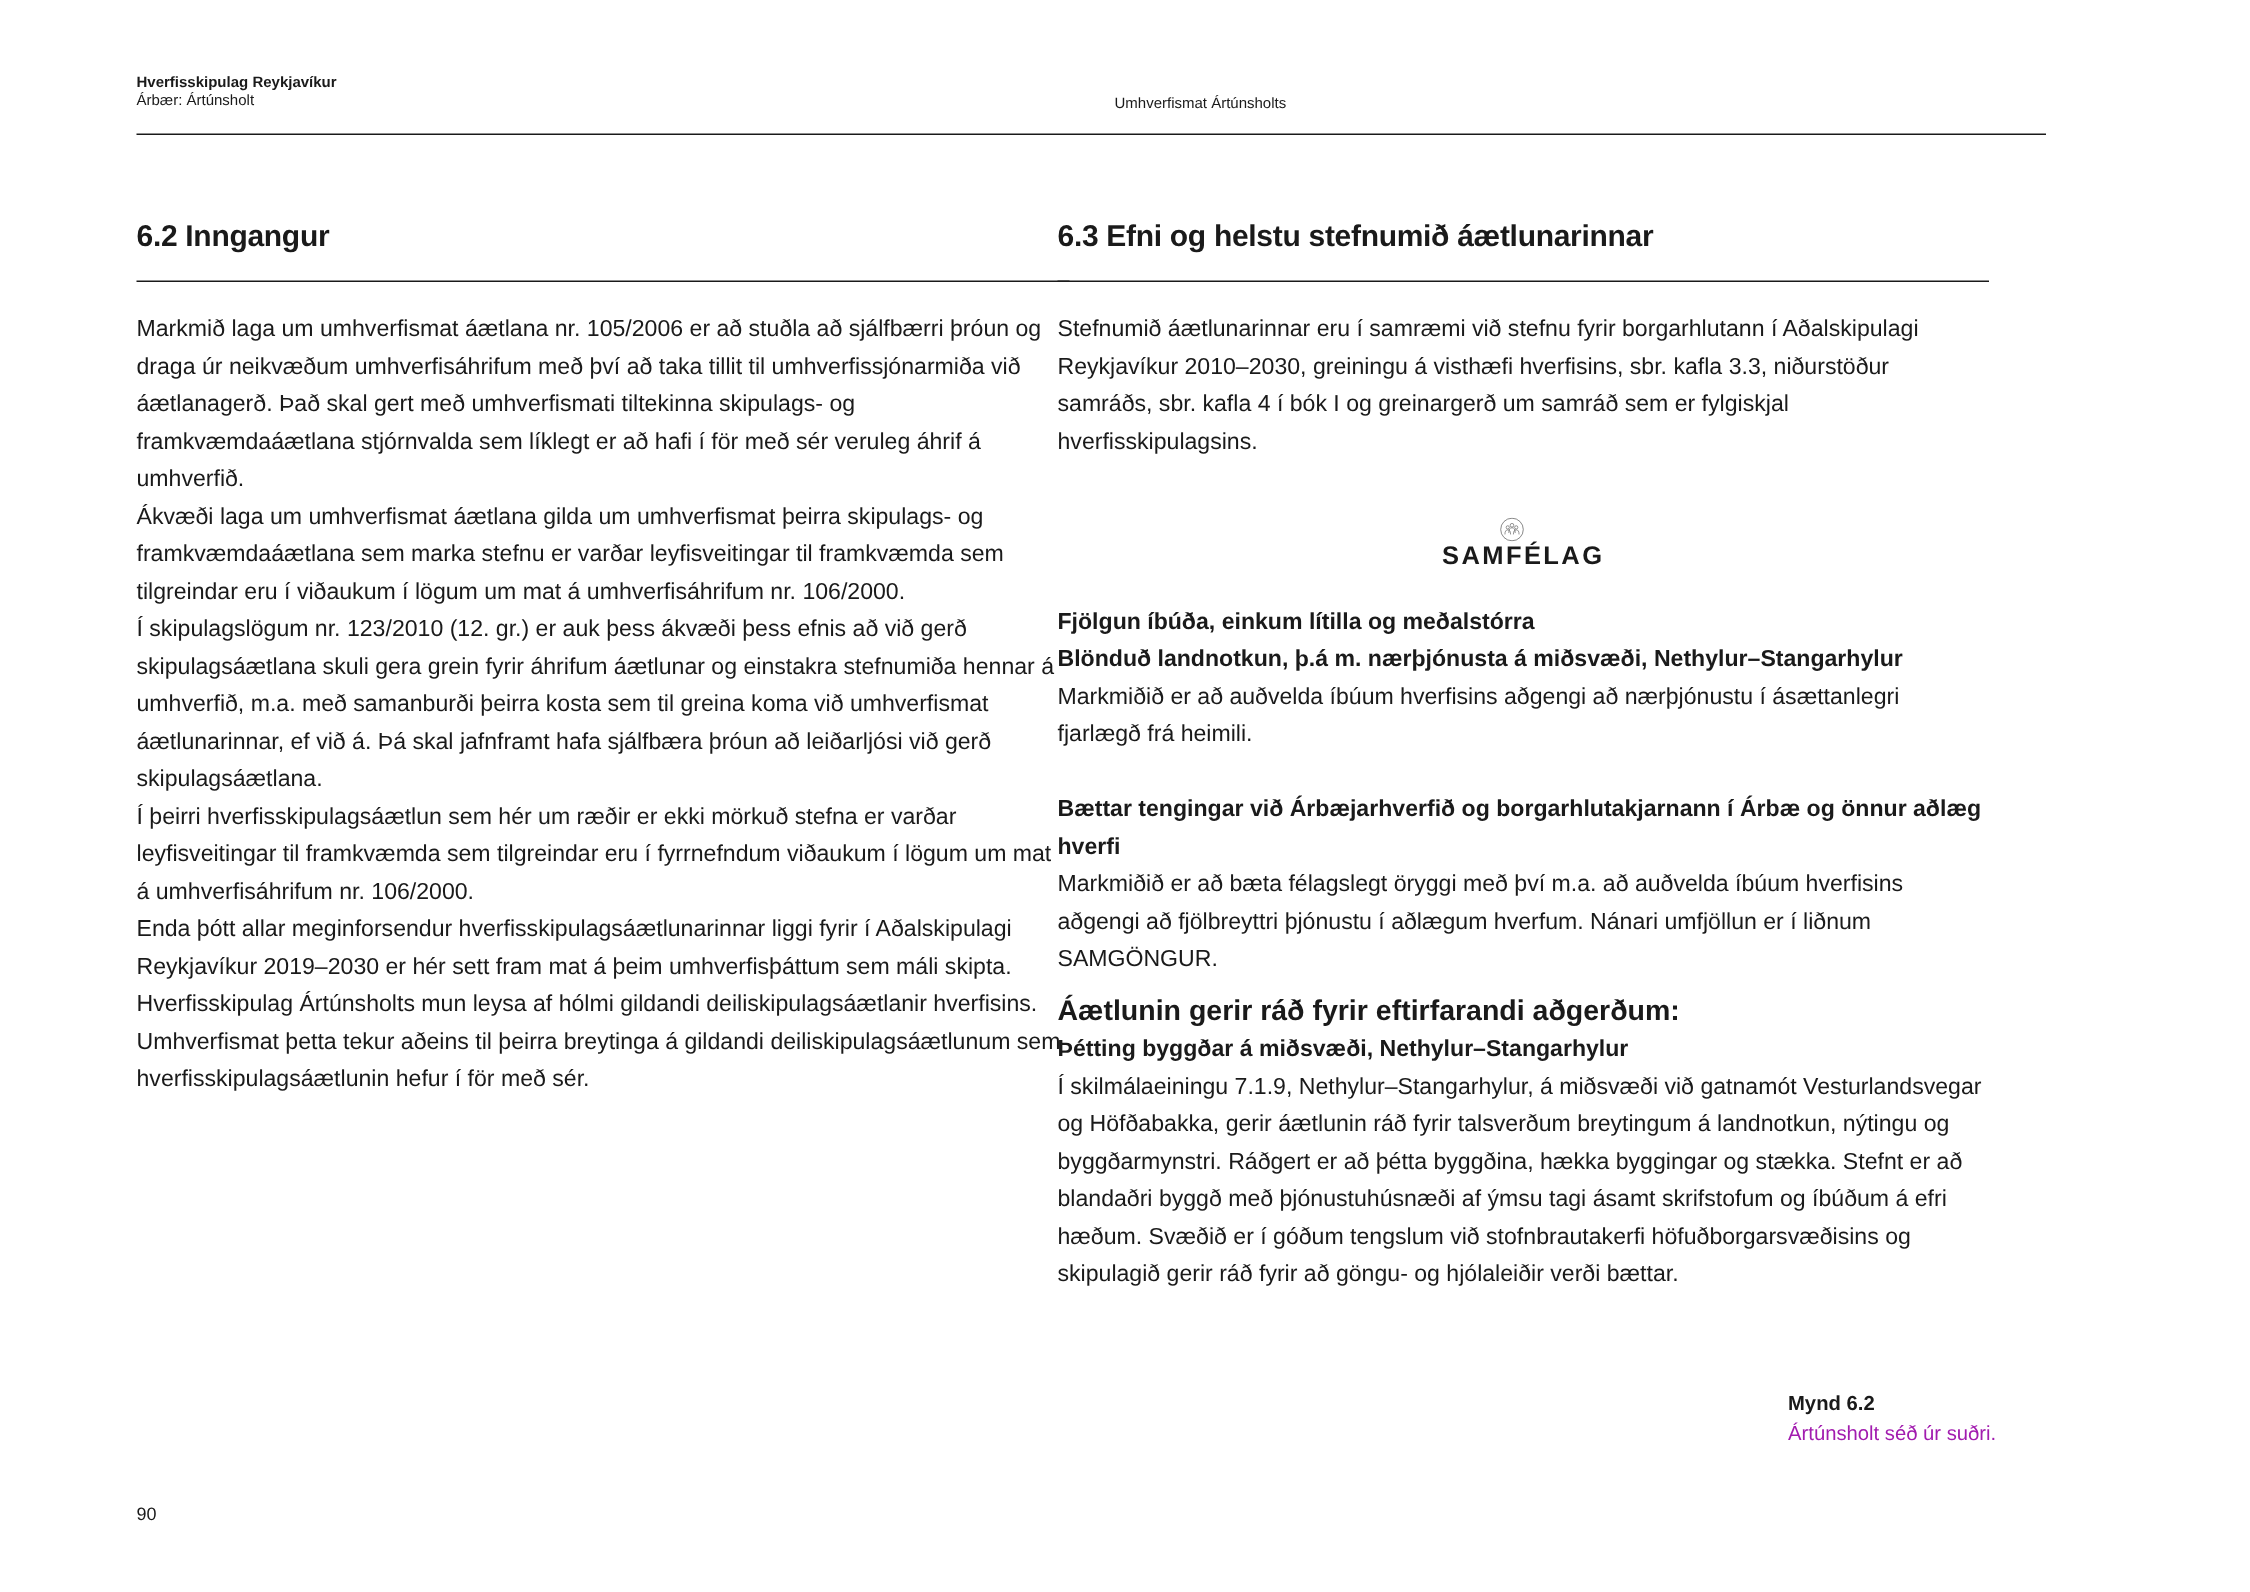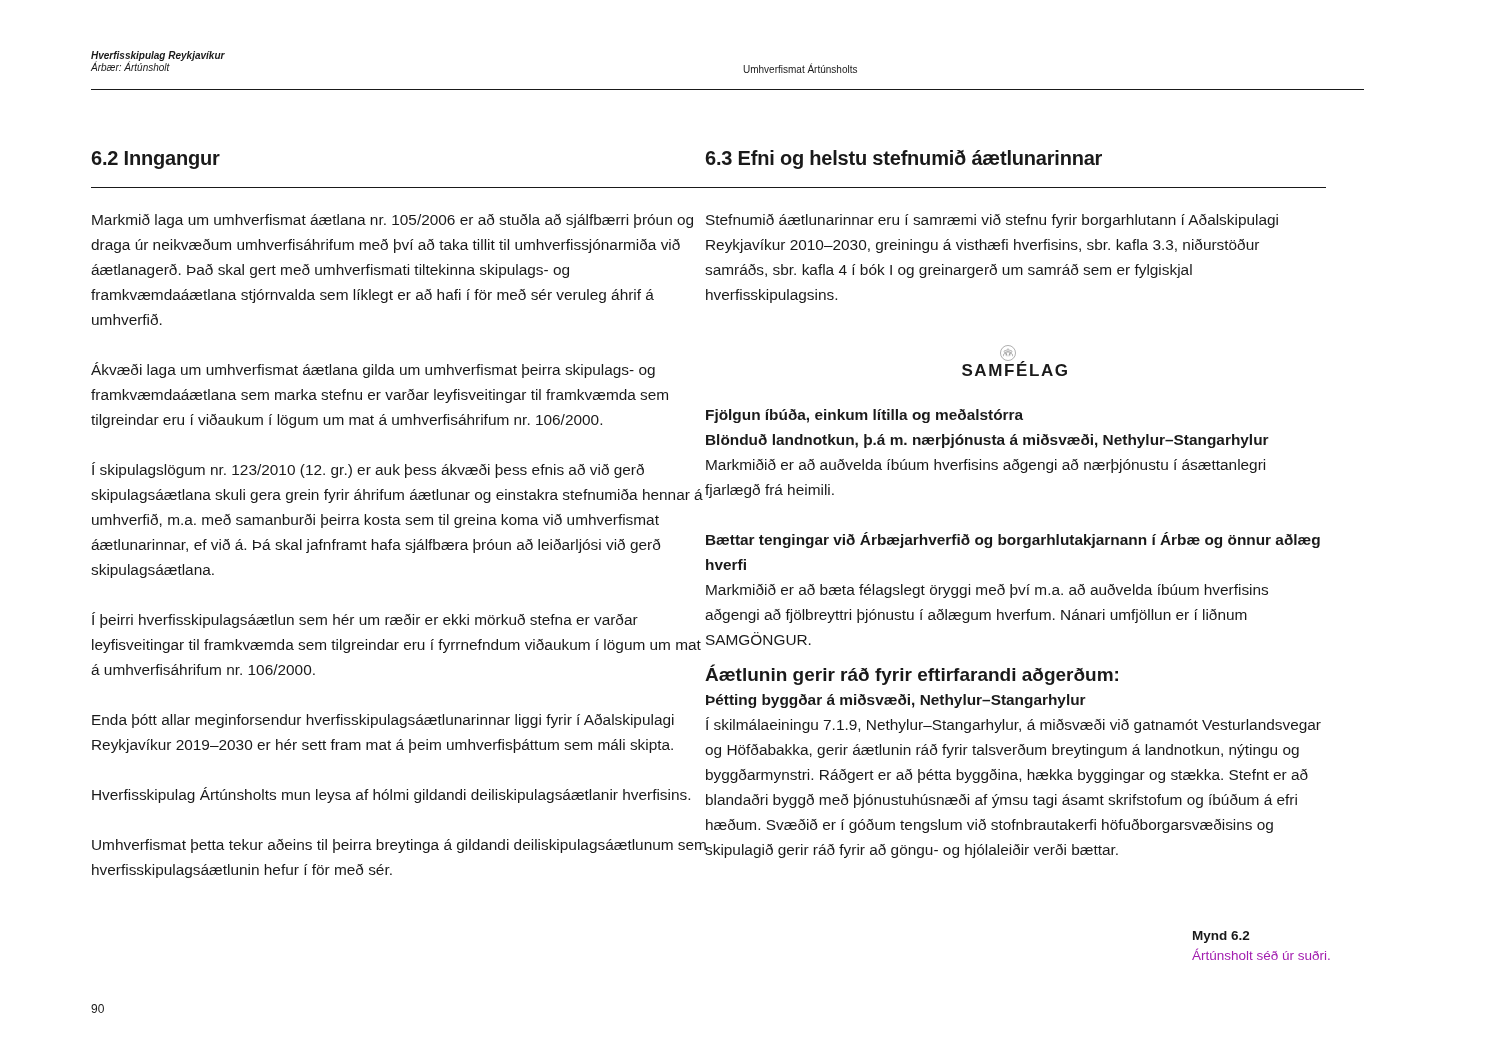--- a/index.html
+++ b/index.html
@@ -1,35 +1,35 @@
 <!DOCTYPE html>
 <html><head>
   <meta charset="utf-8">
   <style>
     html, body { margin: 0; padding: 0; background: #ffffff; }
     body {
       width: 1500px; height: 1061px; position: relative; overflow: hidden;
       font-family: "Liberation Sans", sans-serif; color: #1a1a1a;
     }
-    .hdr-left { position: absolute; left: 91px; top: 50px; font-size: 10px; line-height: 12px; font-style: italic; }
+    .hdr-left { position: absolute; left: 91px; top: 50px; font-size: 10px; line-height: 12px; }
     .hdr-left .t1 { font-weight: bold; }
     .hdr-right { position: absolute; left: 743px; top: 64px; font-size: 10px; line-height: 12px; }
     .hdr-rule { position: absolute; left: 91px; top: 89px; width: 1273px; height: 1px; background: #1a1a1a; }
 
     .col { position: absolute; top: 145px; }
     .col.left { left: 91px; width: 622px; }
     .col.right { left: 705px; width: 621px; }
 
     .h2 {
       font-size: 20px; font-weight: bold; line-height: 26px; margin: 0;
       padding-bottom: 16px; border-bottom: 1px solid #1a1a1a; letter-spacing: -0.2px;
     }
     p { margin: 0; font-size: 15.4px; line-height: 25px; }
     .left p.first { margin-top: 19px; }
-    .left p + p { margin-top: 25px; }
+    .left p + p { }
     .right p.first { margin-top: 19px; }
 
     .samfelag { display: flex; align-items: center; margin-top: 38px; height: 36px; flex-direction: column; }
     .samfelag .icon { width: 34px; height: 34px; margin-right: 16px; }
     .samfelag .label { font-size: 17px; font-weight: bold; letter-spacing: 1.6px; }
 
     .bold { font-weight: bold; }
     .block1 { margin-top: 21px; }
     .block2 { margin-top: 25px; }
     .h3 { font-size: 19px; font-weight: bold; line-height: 24px; margin-top: 11px; }

